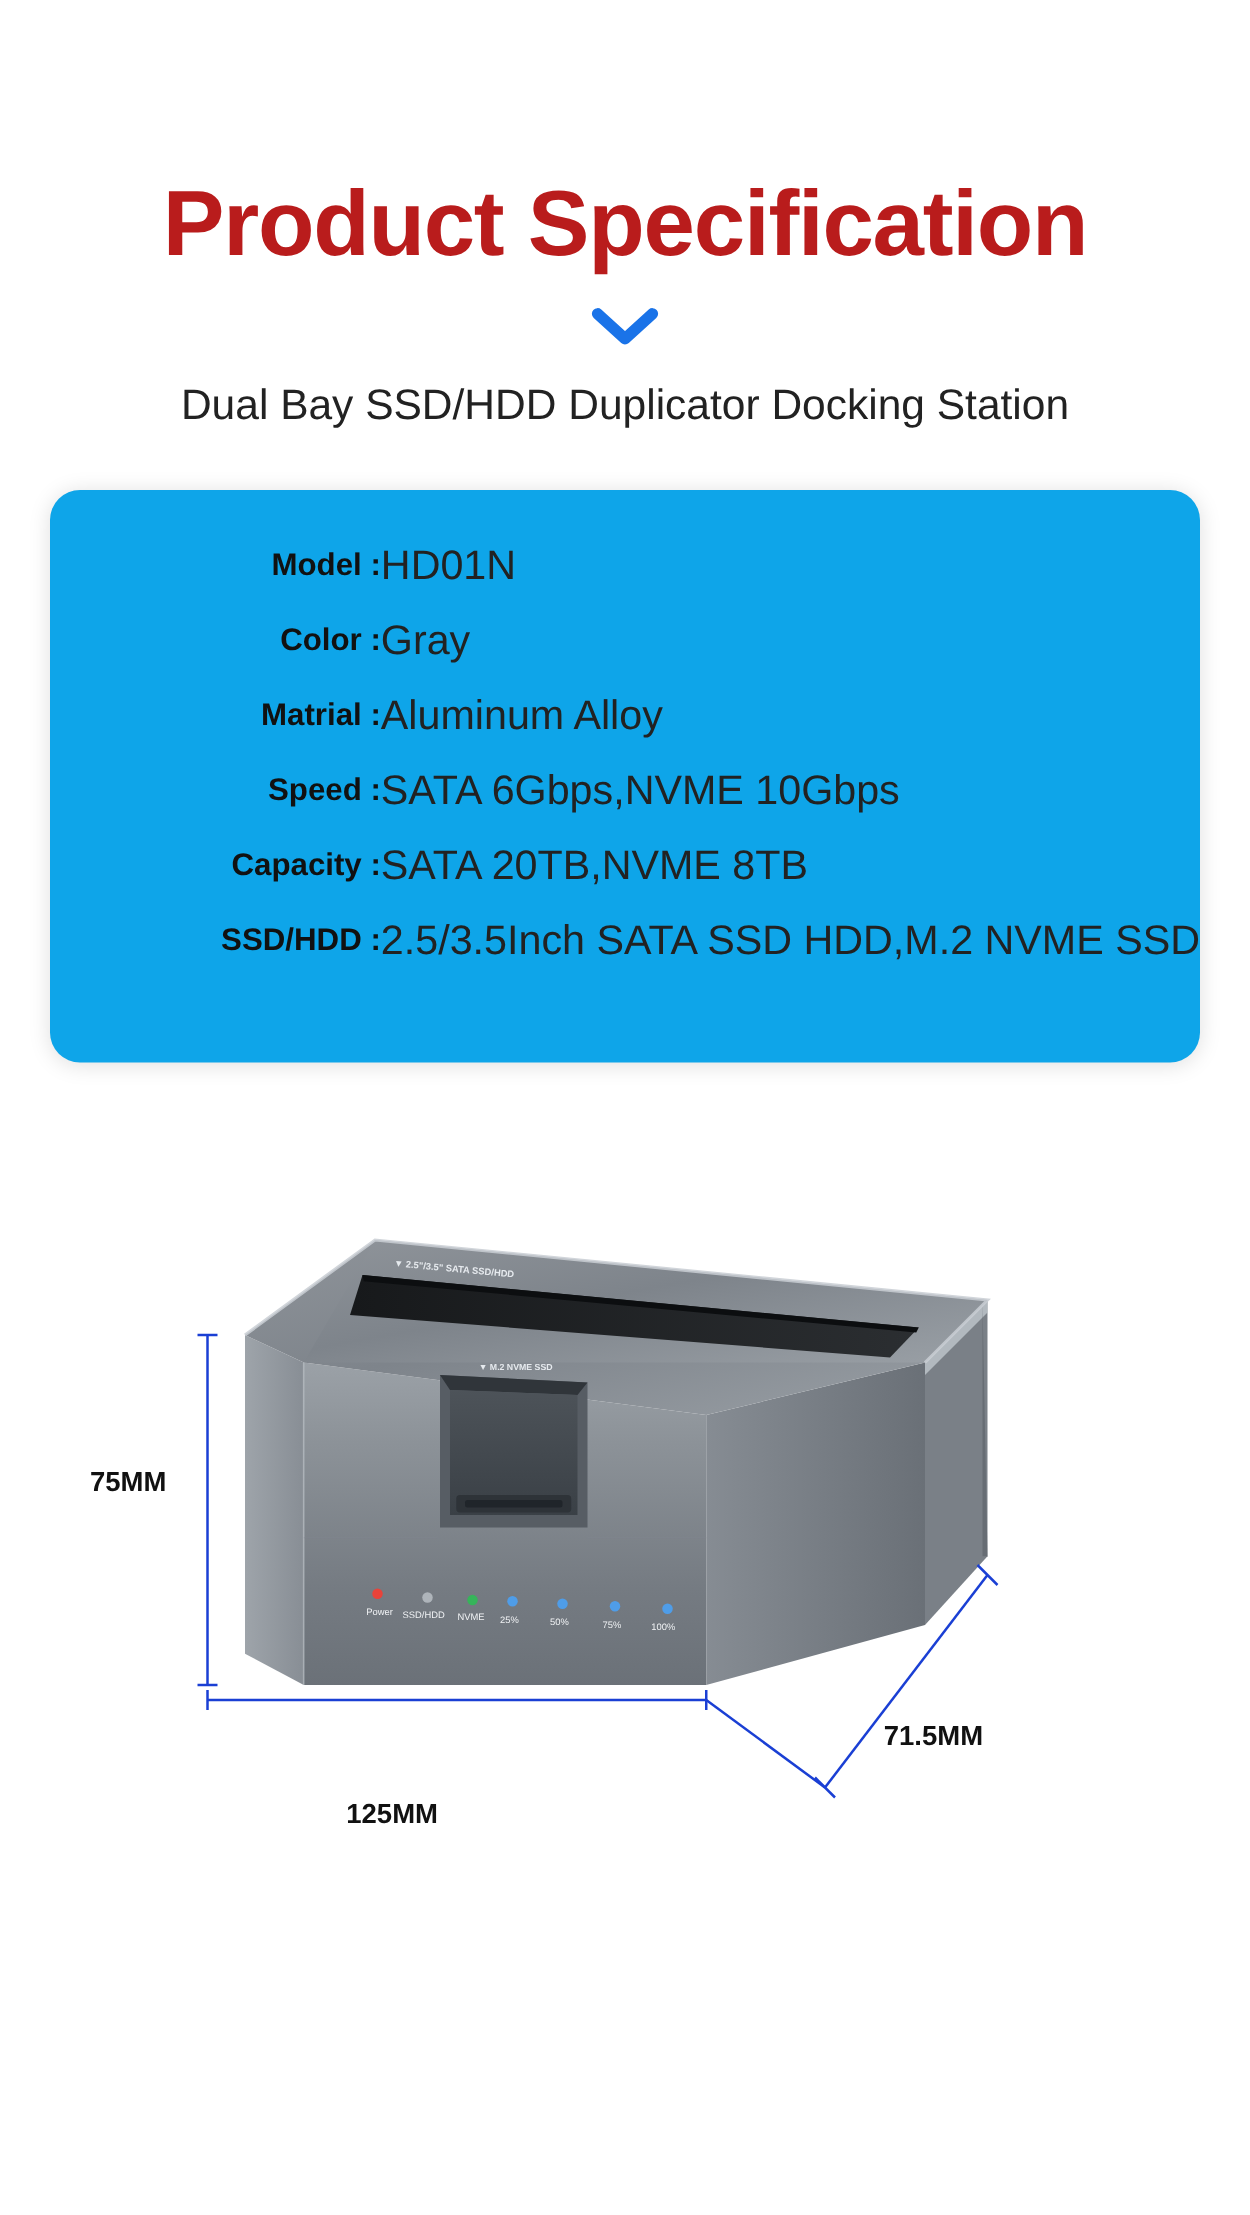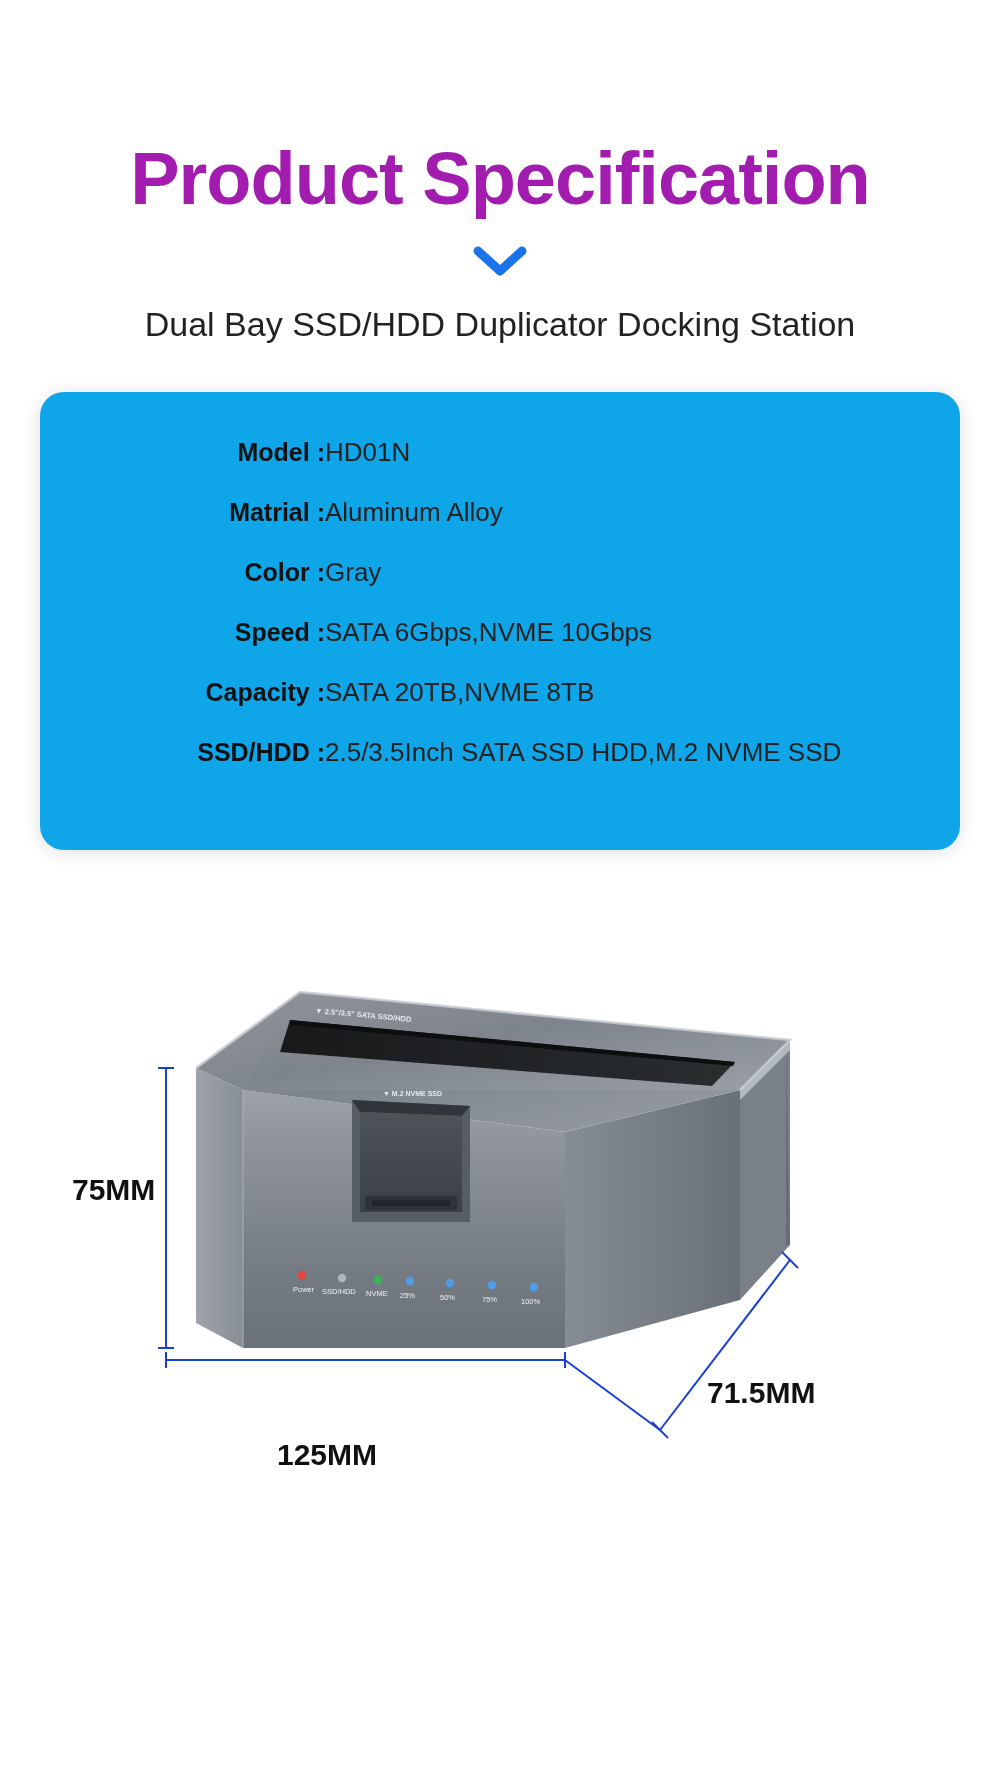--- a/index.html
+++ b/index.html
@@ -20,21 +20,21 @@
   
   .page-title {
     position: absolute;
     top: 140px;
     left: 0;
     width: 1000px;
     text-align: center;
     font-size: 74px;
     font-weight: bold;
     letter-spacing: -1px;
-    color: #a21caf;
+    color: #b91c1c;
     line-height: 1.05;
     white-space: nowrap;
   }
 
   .chevron-wrap {
     position: absolute;
     top: 244px;
     left: 0;
     width: 1000px;
     display: flex;
@@ -80,40 +80,40 @@
     width: 285px;
     text-align: right;
     padding-right: 0px;
     font-size: 25px;
     font-weight: bold;
     color: #111111;
     white-space: nowrap;
   }
   .spec-value {
     padding-left: 40px;
-    font-size: 26px;
+    font-size: 33px;
     font-weight: 400;
     color: #222222;
     white-space: nowrap;
   }
 
   
   .product-area {
     position: absolute;
     top: 900px;
     left: 0;
     width: 1000px;
     height: 620px;
   }
   .product-svg { display: block; }
 
   
   .dim {
     position: absolute;
-    font-size: 30px;
+    font-size: 22px;
     font-weight: bold;
     color: #111111;
     white-space: nowrap;
   }
   .dim-height { top: 1173px; left: 72px; }
   .dim-width  { top: 1394px; left: 277px; margin-top: 44px; }
   .dim-depth  { top: 1376px; left: 707px; }
 </style>
 </head>
 <body>
@@ -129,26 +129,26 @@
 <div class="subtitle">Dual Bay SSD/HDD Duplicator Docking Station</div>
 
 <div class="spec-card">
   <table class="spec-table">
     <tbody>
       <tr>
         <td class="spec-label">Model :</td>
         <td class="spec-value">HD01N</td>
       </tr>
       <tr>
+        <td class="spec-label">Color :</td>
+        <td class="spec-value">Gray</td>
+      </tr>
+      <tr>
         <td class="spec-label">Matrial :</td>
         <td class="spec-value">Aluminum Alloy</td>
-      </tr>
-      <tr>
-        <td class="spec-label">Color :</td>
-        <td class="spec-value">Gray</td>
       </tr>
       <tr>
         <td class="spec-label">Speed :</td>
         <td class="spec-value">SATA 6Gbps,NVME 10Gbps</td>
       </tr>
       <tr>
         <td class="spec-label">Capacity :</td>
         <td class="spec-value">SATA 20TB,NVME 8TB</td>
       </tr>
       <tr>

